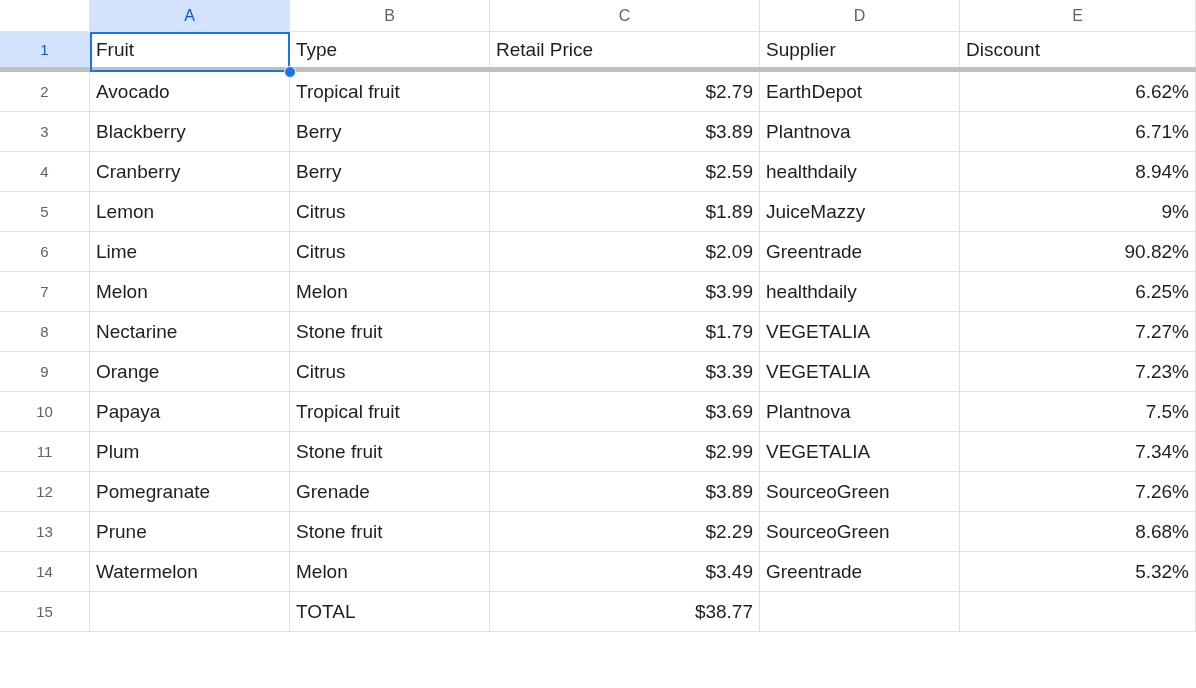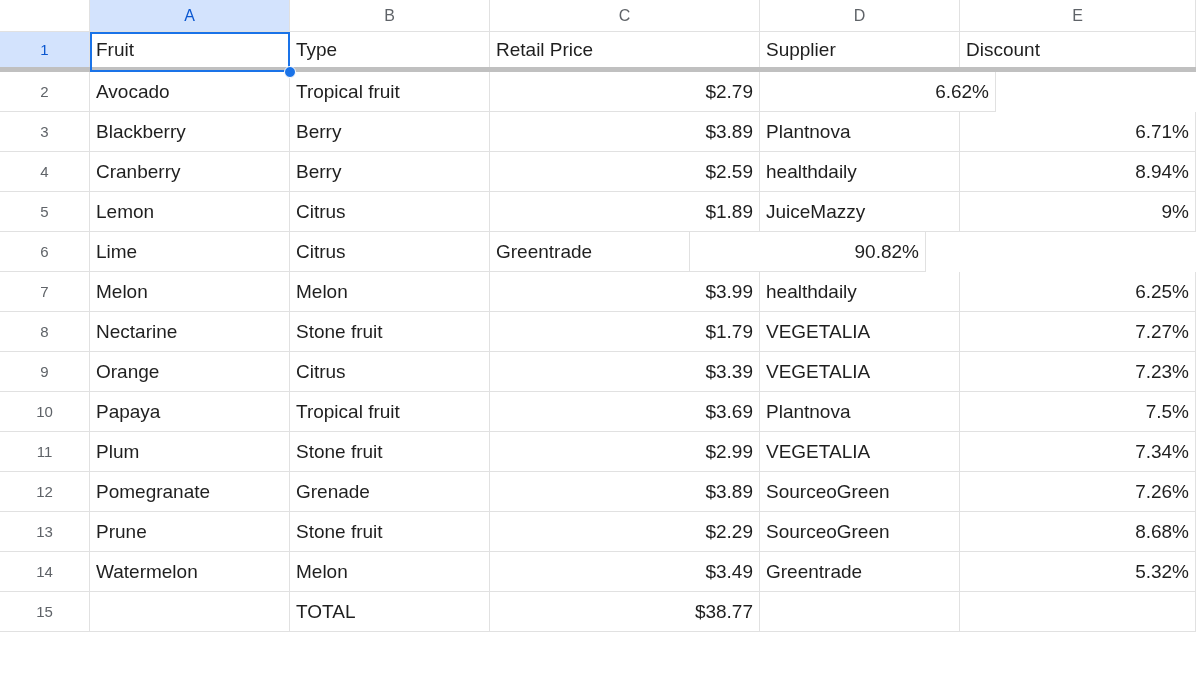--- a/index.html
+++ b/index.html
@@ -140,20 +140,21 @@
         <div class="cell" style="flex: 0 0 200px;">Type</div>
         <div class="cell" style="flex: 0 0 270px;">Retail Price</div>
         <div class="cell" style="flex: 0 0 200px;">Supplier</div>
         <div class="cell" style="flex: 0 0 236px;">Discount</div>
       </div>
       <div class="row">
         <div class="row-header">2</div>
         <div class="cell" style="flex: 0 0 200px;">Avocado</div>
         <div class="cell" style="flex: 0 0 200px;">Tropical fruit</div>
         <div class="cell right" style="flex: 0 0 270px;">$2.79</div>
+        <div class="cell" style="flex: 0 0 200px;">EarthDepot</div>
         <div class="cell right" style="flex: 0 0 236px;">6.62%</div>
       </div>
       <div class="row">
         <div class="row-header">3</div>
         <div class="cell" style="flex: 0 0 200px;">Blackberry</div>
         <div class="cell" style="flex: 0 0 200px;">Berry</div>
         <div class="cell right" style="flex: 0 0 270px;">$3.89</div>
         <div class="cell" style="flex: 0 0 200px;">Plantnova</div>
         <div class="cell right" style="flex: 0 0 236px;">6.71%</div>
       </div>
@@ -170,20 +171,21 @@
         <div class="cell" style="flex: 0 0 200px;">Lemon</div>
         <div class="cell" style="flex: 0 0 200px;">Citrus</div>
         <div class="cell right" style="flex: 0 0 270px;">$1.89</div>
         <div class="cell" style="flex: 0 0 200px;">JuiceMazzy</div>
         <div class="cell right" style="flex: 0 0 236px;">9%</div>
       </div>
       <div class="row">
         <div class="row-header">6</div>
         <div class="cell" style="flex: 0 0 200px;">Lime</div>
         <div class="cell" style="flex: 0 0 200px;">Citrus</div>
+        <div class="cell right" style="flex: 0 0 270px;">$2.09</div>
         <div class="cell" style="flex: 0 0 200px;">Greentrade</div>
         <div class="cell right" style="flex: 0 0 236px;">90.82%</div>
       </div>
       <div class="row">
         <div class="row-header">7</div>
         <div class="cell" style="flex: 0 0 200px;">Melon</div>
         <div class="cell" style="flex: 0 0 200px;">Melon</div>
         <div class="cell right" style="flex: 0 0 270px;">$3.99</div>
         <div class="cell" style="flex: 0 0 200px;">healthdaily</div>
         <div class="cell right" style="flex: 0 0 236px;">6.25%</div>

